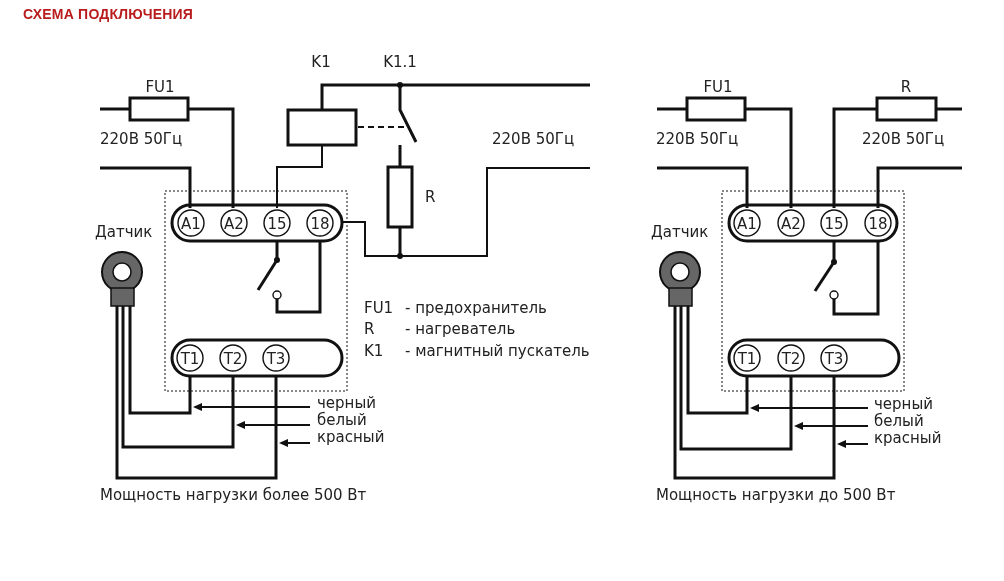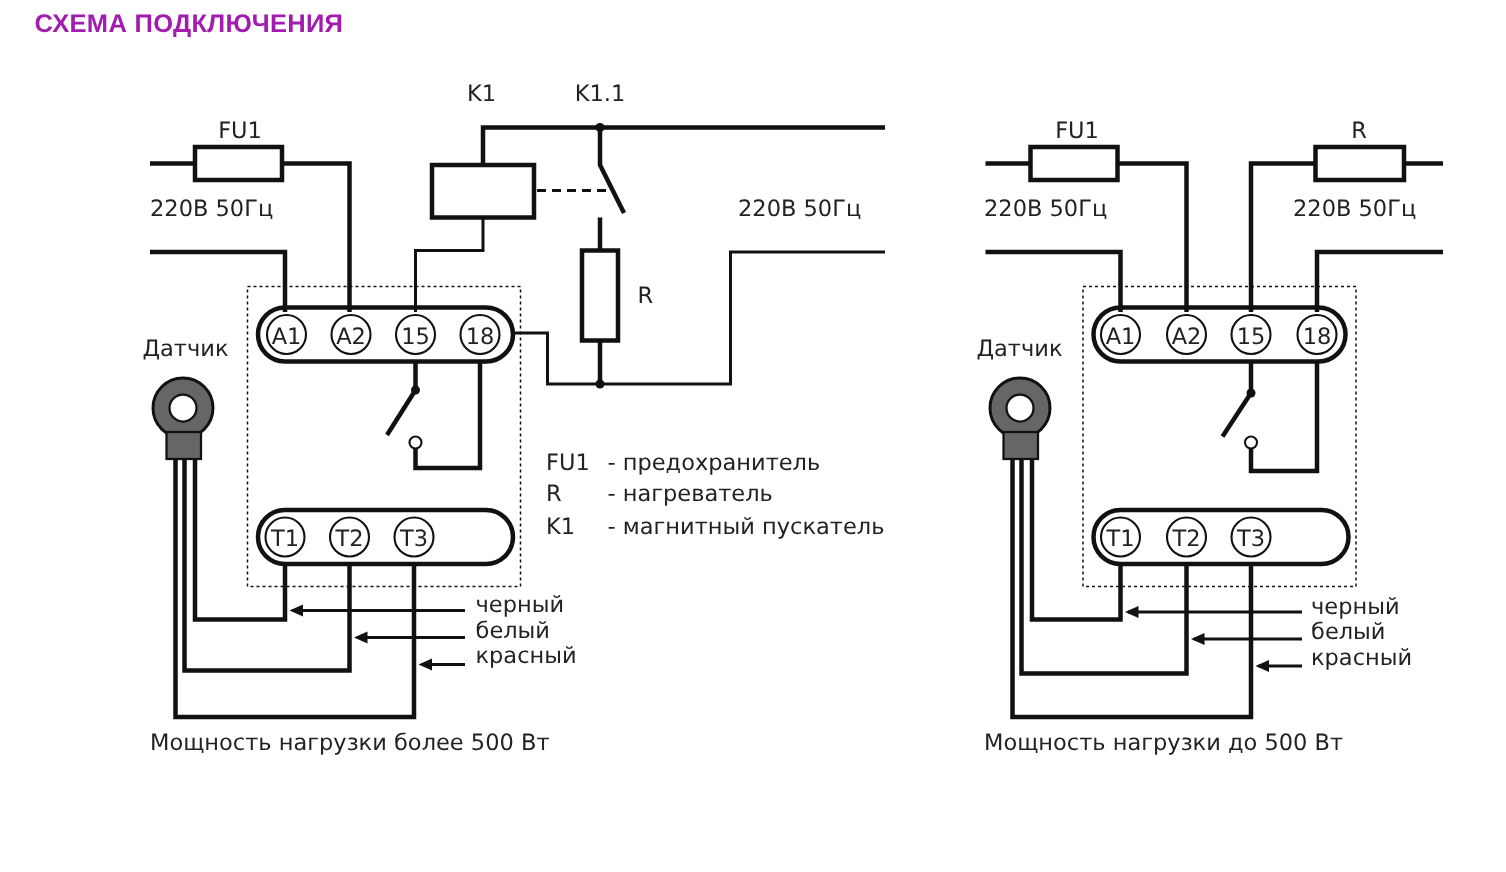--- a/index.html
+++ b/index.html
@@ -1,17 +1,17 @@
 <!DOCTYPE html>
 <html><head>
 <meta charset="utf-8">
 <style>
   html, body { margin:0; padding:0; background:#ffffff; }
   body { width:1004px; height:581px; overflow:hidden; position:relative; font-family:"DejaVu Sans", sans-serif; }
-  #title { position:absolute; left:23px; top:6px; font-family:"Liberation Sans", sans-serif; font-weight:bold; font-size:17px; color:#a21caf; letter-spacing:0.2px; }
+  #title { position:absolute; left:23px; top:6px; font-family:"Liberation Sans", sans-serif; font-weight:bold; font-size:14px; color:#b91c1c; letter-spacing:0.2px; }
   svg { position:absolute; left:0; top:0; }
   svg text { font-family:"DejaVu Sans", sans-serif; fill:#222; font-size:15px; }
   .w { stroke:#111; fill:none; stroke-width:3; }
   .wt { stroke:#111; fill:none; stroke-width:2; }
   .dot { stroke:#111; fill:none; stroke-width:1; stroke-dasharray:2,2; }
   .term { stroke:#111; fill:#fff; stroke-width:1.4; }
   .tl { font-size:15px; text-anchor:middle; }
 </style>
 </head>
 <body>

